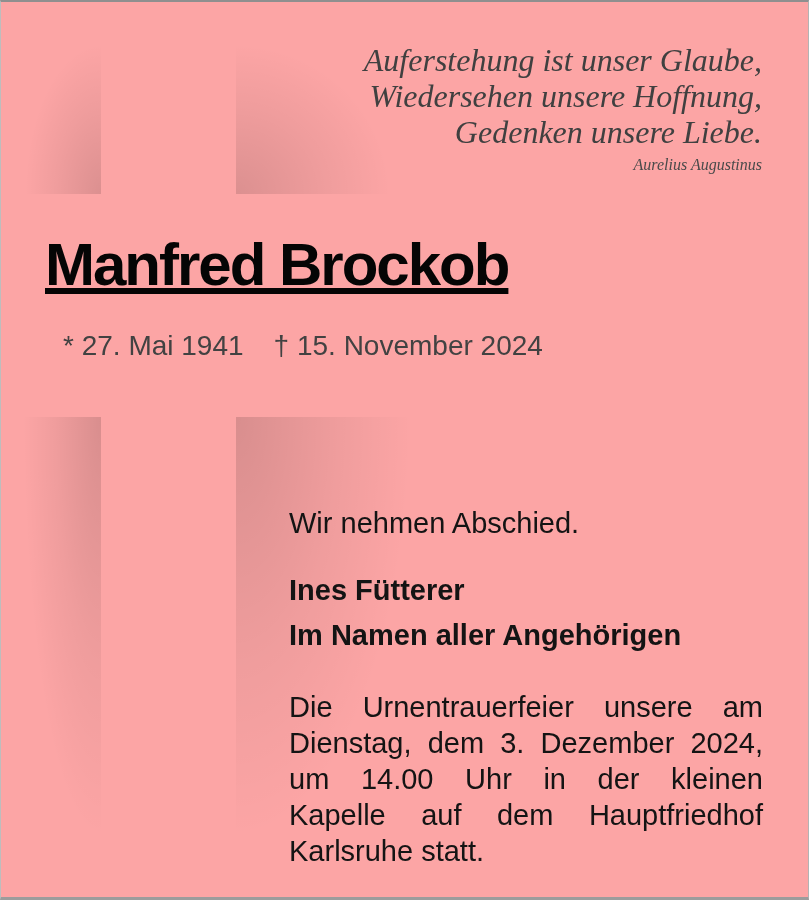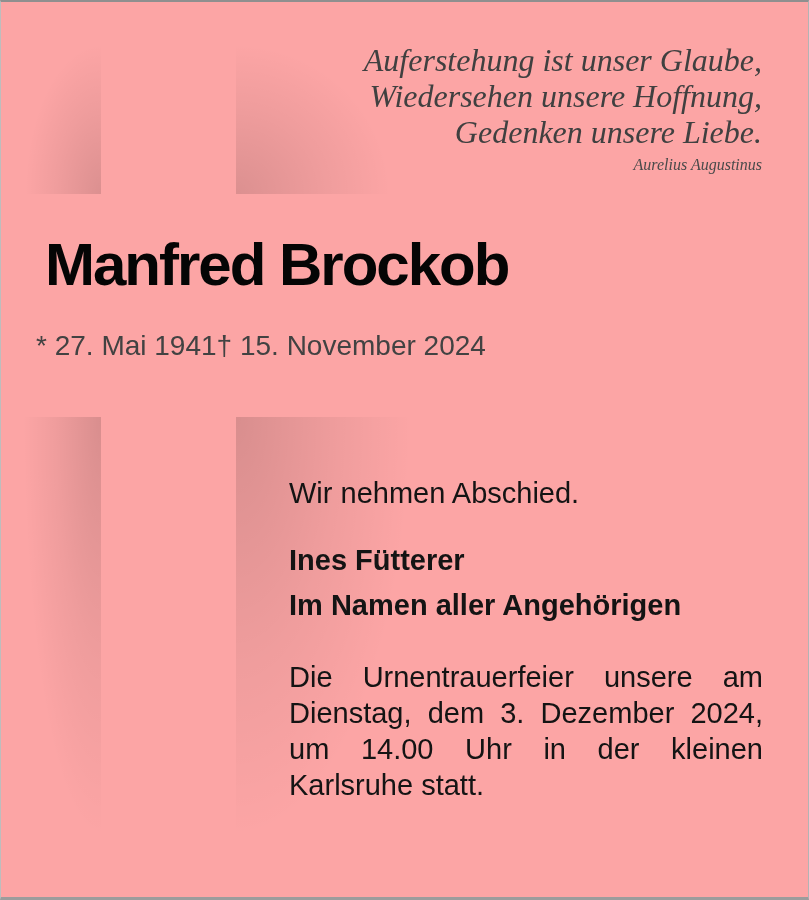--- a/index.html
+++ b/index.html
@@ -59,34 +59,36 @@
 
   
   .deceased-name {
     position: absolute; z-index: 1;
     left: 44px; top: 228px;
     font-size: 60px;
     font-weight: bold;
     letter-spacing: -2px;
     color: #050505;
     white-space: nowrap;
+    text-decoration: underline;
   }
   .dates {
     position: absolute; z-index: 1;
-    left: 35px; top: 328px;
+    left: 62px; top: 328px;
     display: flex;
+    gap: 30px;
     font-size: 28px;
     color: #424242;
     white-space: nowrap;
   }
 
   
   .main-block {
     position: absolute; z-index: 1;
-    left: 288px; top: 472px;
+    left: 288px; top: 502px;
     width: 474px;
     color: #141414;
     font-size: 29px;
   }
   .farewell { line-height: 38px; margin-bottom: 26px; }
   .mourners { font-weight: bold; line-height: 45px; margin-bottom: 31px; }
   .funeral  { margin-top: 0; }
   .funeral .jline {
     text-align: justify;
     text-align-last: justify;
@@ -127,17 +129,18 @@
 
     <div class="mourners">
       <div>Ines Fütterer</div>
       <div>Im Namen aller Angehörigen</div>
     </div>
 
     <div class="funeral">
       <div class="jline">Die Urnentrauerfeier unsere am</div>
       <div class="jline">Dienstag, dem 3. Dezember 2024,</div>
       <div class="jline">um 14.00 Uhr in der kleinen</div>
+      <div class="jline">Kapelle auf dem Hauptfriedhof</div>
       <div class="jline last">Karlsruhe statt.</div>
     </div>
   </div>
 
 </div>
 
 </body></html>

